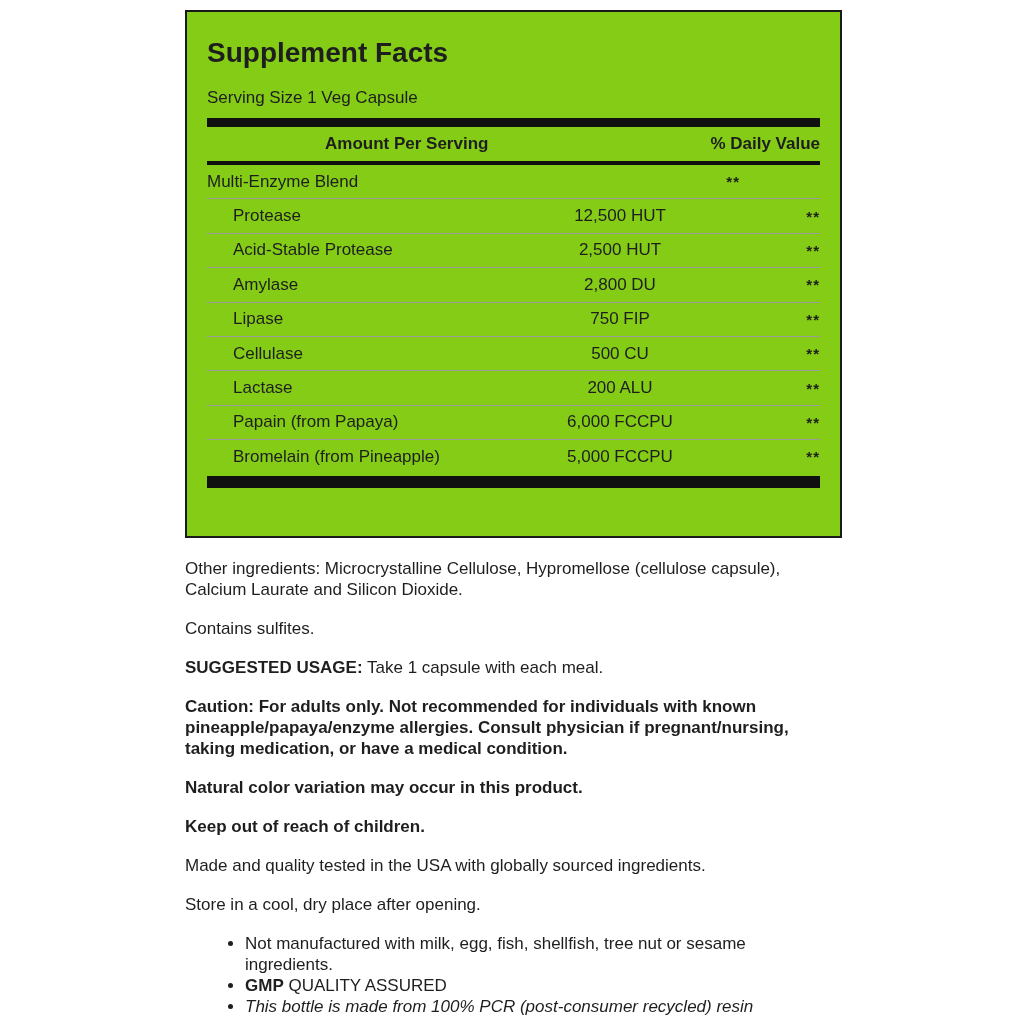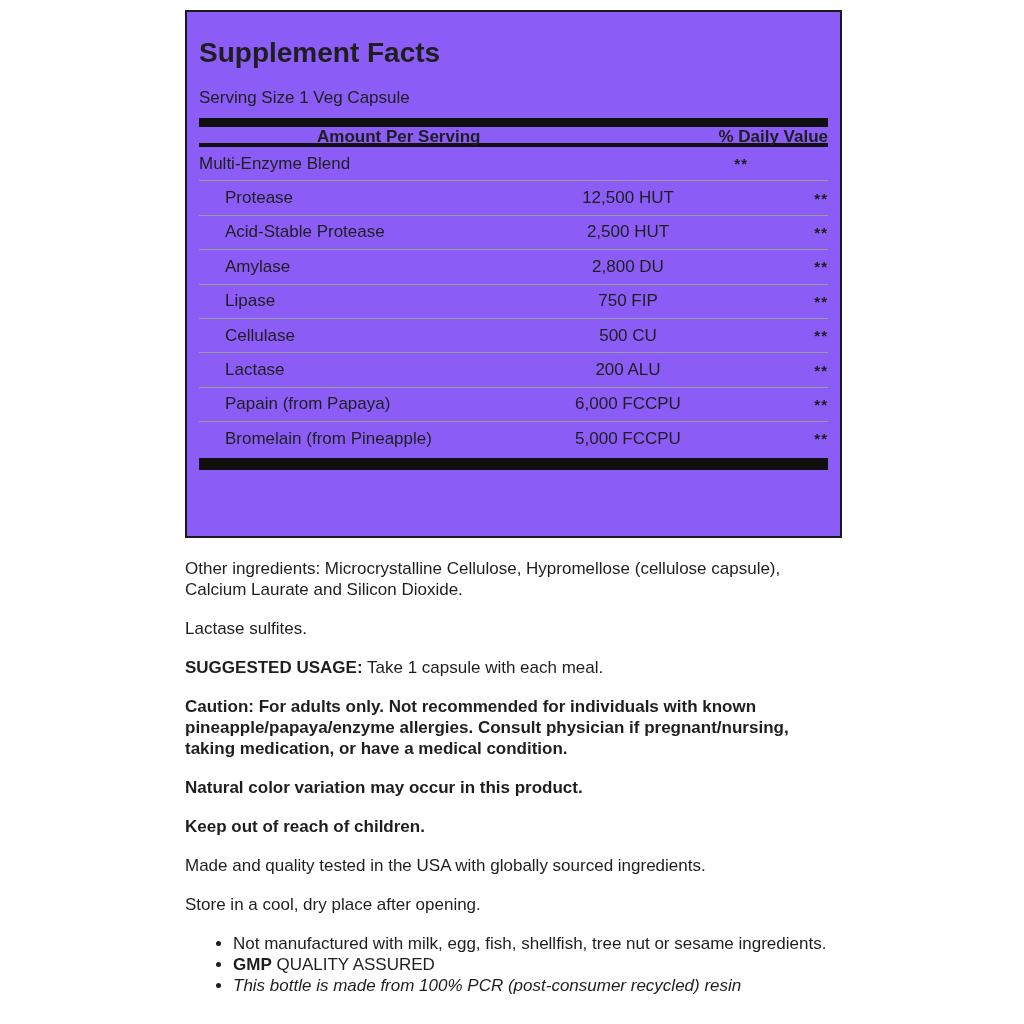--- a/index.html
+++ b/index.html
@@ -3,53 +3,53 @@
 <meta charset="utf-8">
 <style>
   html,body { margin:0; padding:0; background:#ffffff; }
   .page {
     position:relative; width:1024px; height:1024px; background:#ffffff;
     font-family:"Liberation Sans", sans-serif; color:#1e1e1e; overflow:hidden;
   }
   
   .panel {
     position:absolute; left:185px; top:10px; width:657px; height:528px;
-    box-sizing:border-box; border:2px solid #1a1a1a; background:#8b5cf6;
-    padding:0 12px;
+    box-sizing:border-box; border:2px solid #1a1a1a; background:#84cc16;
+    padding:0 20px;
   }
   .panel-title { font-size:28px; font-weight:bold; margin-top:26px; line-height:30px; }
   .serving { font-size:17px; margin-top:20px; line-height:20px; }
   .bar { background:#101010; width:100%; }
   .bar-thick { height:9px; margin-top:10px; }
   .bar-med   { height:4px; }
   .bar-bottom{ height:12px; margin-top:2px; }
   .header-row {
-    display:flex; justify-content:space-between; align-items:flex-start;
-    font-weight:bold; font-size:17px; height:16px;
+    display:flex; justify-content:space-between; align-items:center;
+    font-weight:bold; font-size:17px; height:34px;
   }
   .header-row .amount-header { padding-left:118px; }
   .rows { }
   .row {
     display:grid; grid-template-columns:1fr 240px 80px; align-items:center;
     height:33.4px; font-size:17px; border-bottom:1px solid #9c9c9c;
   }
   .row:last-child { border-bottom:none; }
   .row .name.indent { padding-left:26px; }
   .row .amount { text-align:center; }
   .row .dv { text-align:right; letter-spacing:1px; font-weight:bold; font-size:15px; }
   .footnote { font-size:17px; margin-top:16px; }
   
   .below {
     position:absolute; left:185px; top:558px; width:660px;
     font-size:17px; line-height:21px;
   }
   .below p { margin:0 0 18px 0; }
   .below p.bold { font-weight:bold; }
   .below p.caution { max-width:642px; }
-  .below ul { margin:4px; padding-left:44px; }
+  .below ul { margin:16px; padding-left:44px; }
   .below li { margin:0; }
   .below li.italic { font-style:italic; }
 </style>
 </head>
 <body>
 
 <div class="page">
 
   <div class="panel">
     <div class="panel-title">Supplement Facts</div>
@@ -118,21 +118,21 @@
     <span class="dv">**</span>
   </div>
 </div>
 
     <div class="bar bar-bottom"></div>
 
   </div>
 
   <div class="below">
     <p>Other ingredients: Microcrystalline Cellulose, Hypromellose (cellulose capsule), Calcium Laurate and Silicon Dioxide.</p>
-    <p>Lactase sulfites.</p>
+    <p>Contains sulfites.</p>
     <p><b>SUGGESTED USAGE:</b><span> Take 1 capsule with each meal.</span></p>
     <p class="bold caution">Caution: For adults only. Not recommended for individuals with known pineapple/papaya/enzyme allergies. Consult physician if pregnant/nursing, taking medication, or have a medical condition.</p>
     <p class="bold">Natural color variation may occur in this product.</p>
     <p class="bold">Keep out of reach of children.</p>
     <p>Made and quality tested in the USA with globally sourced ingredients.</p>
     <p>Store in a cool, dry place after opening.</p>
     <ul id="bullets-container">
         <li>Not manufactured with milk, egg, fish, shellfish, tree nut or sesame ingredients.</li>
         <li><b>GMP</b> QUALITY ASSURED</li>
         <li class="italic">This bottle is made from 100% PCR (post-consumer recycled) resin</li>

